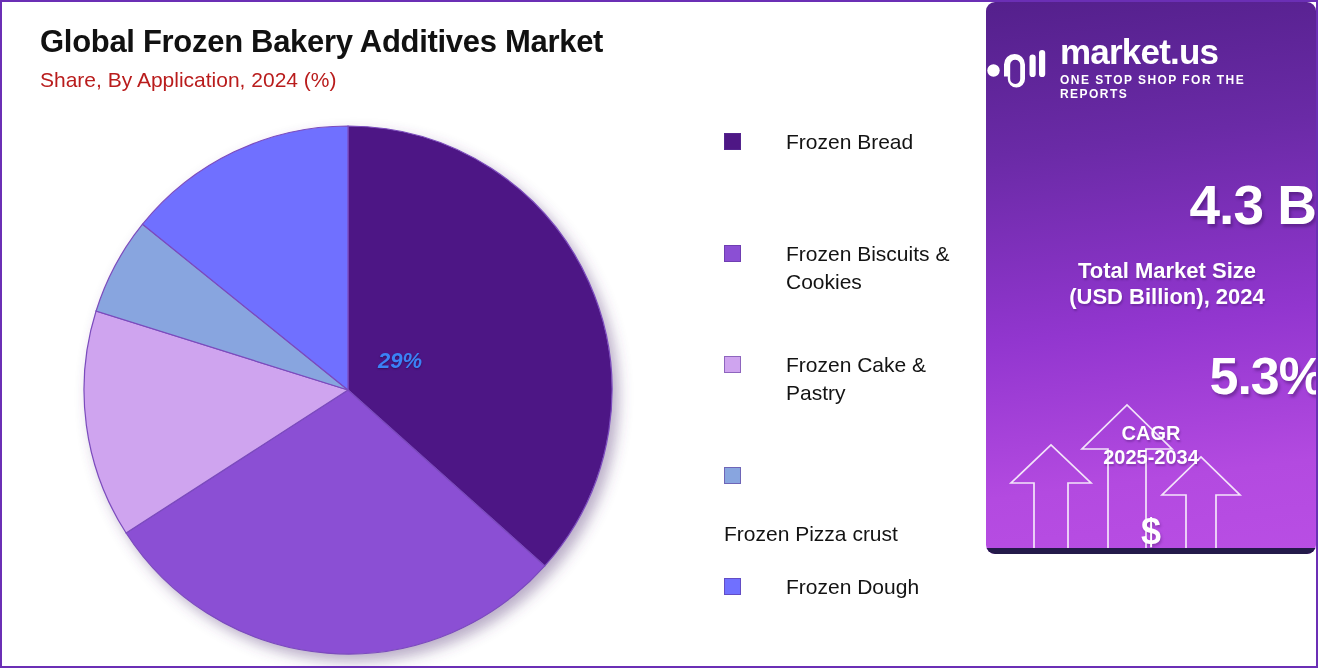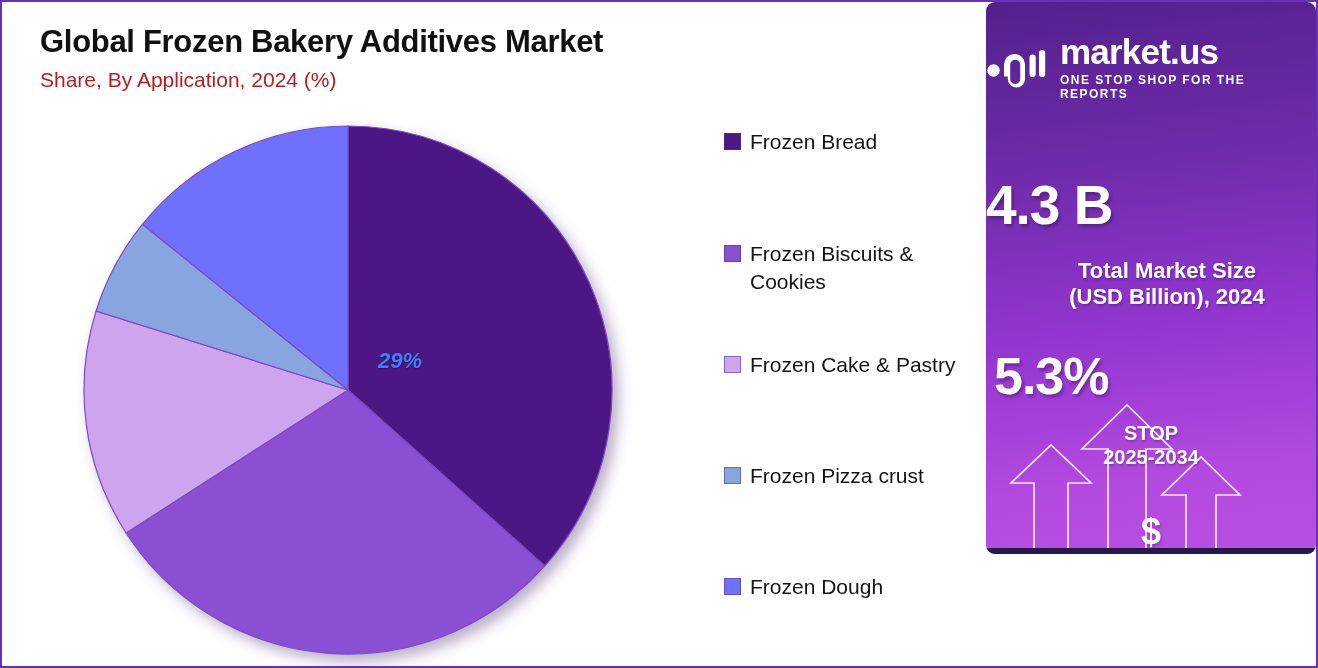--- a/index.html
+++ b/index.html
@@ -90,20 +90,21 @@
     left: 722px;
     top: 126px;
     width: 258px;
   }
   .legend-item {
     display: flex;
     align-items: flex-start;
     margin-bottom: 0;
     position: absolute;
     width: 258px;
+    gap: 36px;
   }
   .legend-swatch {
     width: 17px;
     height: 17px;
     flex: 0 0 17px;
     margin-top: 5px;
     margin-right: 9px;
     border: 1px solid rgba(90,50,150,.55);
     box-sizing: border-box;
   }
@@ -164,21 +165,21 @@
     font-size: 12px;
     font-weight: bold;
     color: #ffffff;
     letter-spacing: 1.45px;
     margin-top: 4px;
     display: block;
   }
 
   
   .stat-value {
-    text-align: left;
+    text-align: right;
     color: #ffffff;
     font-weight: bold;
     letter-spacing: -1px;
     text-shadow: 2px 3px 3px rgba(40,10,70,.35);
     line-height: 1;
   }
   .stat-caption {
     text-align: center;
     color: #ffffff;
     font-weight: bold;
@@ -247,21 +248,21 @@
           <span class="legend-label">Frozen Bread</span>
         </div>
         <div class="legend-item" style="top: 112px;">
           <span class="legend-swatch" style="background: rgb(139, 79, 212);"></span>
           <span class="legend-label">Frozen Biscuits &amp; Cookies</span>
         </div>
         <div class="legend-item" style="top: 223px;">
           <span class="legend-swatch" style="background: rgb(207, 164, 239);"></span>
           <span class="legend-label">Frozen Cake &amp; Pastry</span>
         </div>
-        <div class="legend-item" style="top: 334px;">
+        <div class="legend-item" style="top: 334px; flex-direction: column;">
           <span class="legend-swatch" style="background: rgb(136, 165, 223);"></span>
           <span class="legend-label">Frozen Pizza crust</span>
         </div>
         <div class="legend-item" style="top: 445px;">
           <span class="legend-swatch" style="background: rgb(112, 112, 255);"></span>
           <span class="legend-label">Frozen Dough</span>
         </div>
       </div>
 
   </div>
@@ -285,21 +286,21 @@
     </div>
 
     <div id="market-size-value" class="stat-value">4.3 B</div>
     <div id="market-size-caption" class="stat-caption">
       <div>Total Market Size</div>
       <div>(USD Billion), 2024</div>
     </div>
 
     <div id="cagr-value" class="stat-value">5.3%</div>
     <div id="cagr-caption" class="stat-caption">
-      <div>STOP</div>
+      <div>CAGR</div>
       <div>2025-2034</div>
     </div>
 
     <div id="dollar-sign">$</div>
 
     <svg id="arrows-art" viewBox="0 0 330 165">
       <g fill="none" stroke="#ffffff" stroke-width="1.7" opacity="0.85">
         <path d="M48 165 L48 100 L25 100 L65 62 L105 100 L82 100 L82 165"></path>
         <path d="M122 165 L122 66 L96 66 L141 22 L186 66 L160 66 L160 165"></path>
         <path d="M200 165 L200 112 L176 112 L215 74 L254 112 L230 112 L230 165"></path>

